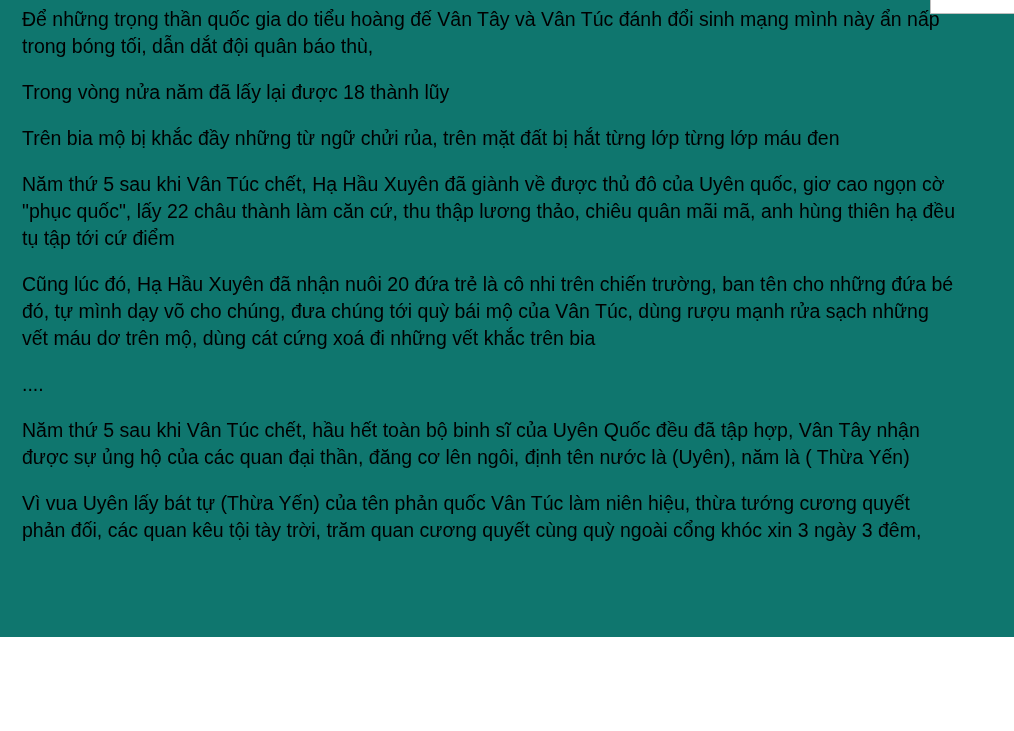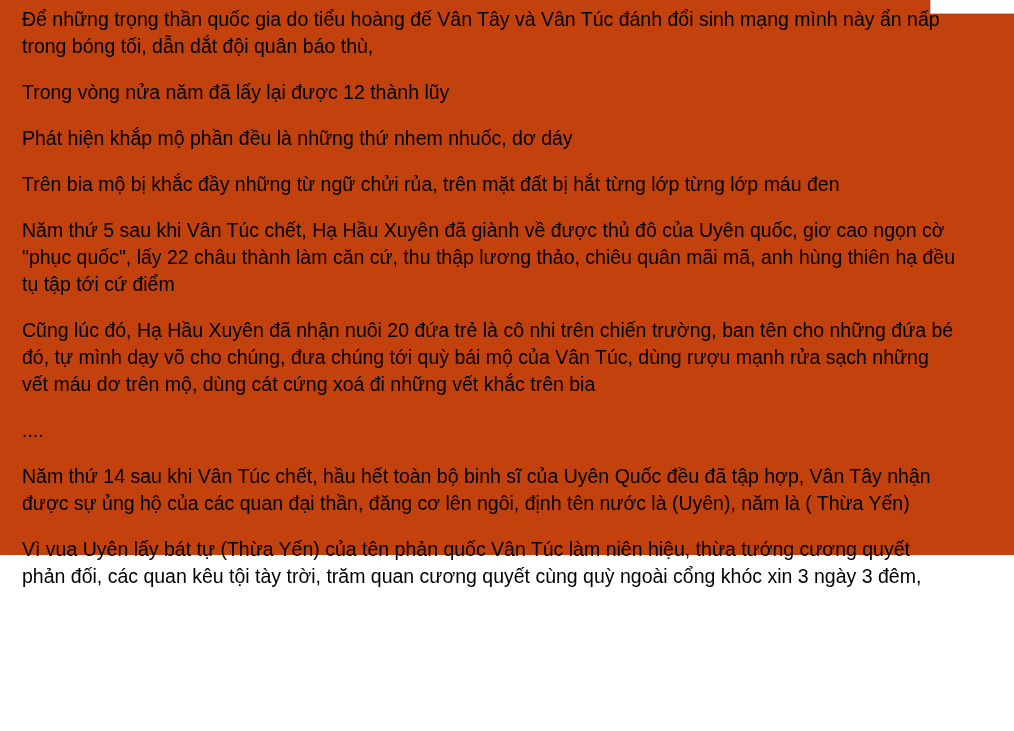--- a/index.html
+++ b/index.html
@@ -9,22 +9,22 @@
   body {
     width: 1014px;
     height: 731px;
     background: #ffffff;
     font-family: "Liberation Sans", sans-serif;
     overflow: hidden;
   }
   .page {
     position: relative;
     width: 1014px;
-    height: 555px;
-    background: #c2410c;
+    height: 637px;
+    background: #0f766e;
   }
   
   .corner-fragment {
     position: absolute;
     top: 0;
     right: 0;
     width: 84px;
     height: 14px;
     background: #ffffff;
     border-left: 1px solid #bfbfbf;
@@ -52,23 +52,22 @@
 </style>
 </head>
 <body>
 
 <div class="page">
 
   <div class="corner-fragment"></div>
 
   <div class="content">
     <p class="para">Để những trọng thần quốc gia do tiểu hoàng đế Vân Tây và Vân Túc đánh đổi sinh mạng mình này ẩn nấp trong bóng tối, dẫn dắt đội quân báo thù,</p>
-    <p class="para">Trong vòng nửa năm đã lấy lại được 12 thành lũy</p>
-    <p class="para">Phát hiện khắp mộ phần đều là những thứ nhem nhuốc, dơ dáy</p>
+    <p class="para">Trong vòng nửa năm đã lấy lại được 18 thành lũy</p>
     <p class="para">Trên bia mộ bị khắc đầy những từ ngữ chửi rủa, trên mặt đất bị hắt từng lớp từng lớp máu đen</p>
     <p class="para">Năm thứ 5 sau khi Vân Túc chết, Hạ Hầu Xuyên đã giành về được thủ đô của Uyên quốc, giơ cao ngọn cờ "phục quốc", lấy 22 châu thành làm căn cứ, thu thập lương thảo, chiêu quân mãi mã, anh hùng thiên hạ đều tụ tập tới cứ điểm</p>
     <p class="para">Cũng lúc đó, Hạ Hầu Xuyên đã nhận nuôi 20 đứa trẻ là cô nhi trên chiến trường, ban tên cho những đứa bé đó, tự mình dạy võ cho chúng, đưa chúng tới quỳ bái mộ của Vân Túc, dùng rượu mạnh rửa sạch những vết máu dơ trên mộ, dùng cát cứng xoá đi những vết khắc trên bia</p>
     <p class="para">....</p>
-    <p class="para">Năm thứ 14 sau khi Vân Túc chết, hầu hết toàn bộ binh sĩ của Uyên Quốc đều đã tập hợp, Vân Tây nhận được sự ủng hộ của các quan đại thần, đăng cơ lên ngôi, định tên nước là (Uyên), năm là ( Thừa Yến)</p>
+    <p class="para">Năm thứ 5 sau khi Vân Túc chết, hầu hết toàn bộ binh sĩ của Uyên Quốc đều đã tập hợp, Vân Tây nhận được sự ủng hộ của các quan đại thần, đăng cơ lên ngôi, định tên nước là (Uyên), năm là ( Thừa Yến)</p>
     <p class="para">Vì vua Uyên lấy bát tự (Thừa Yến) của tên phản quốc Vân Túc làm niên hiệu, thừa tướng cương quyết phản đối, các quan kêu tội tày trời, trăm quan cương quyết cùng quỳ ngoài cổng khóc xin 3 ngày 3 đêm,</p>
   </div>
 
 </div>
 
 </body></html>

